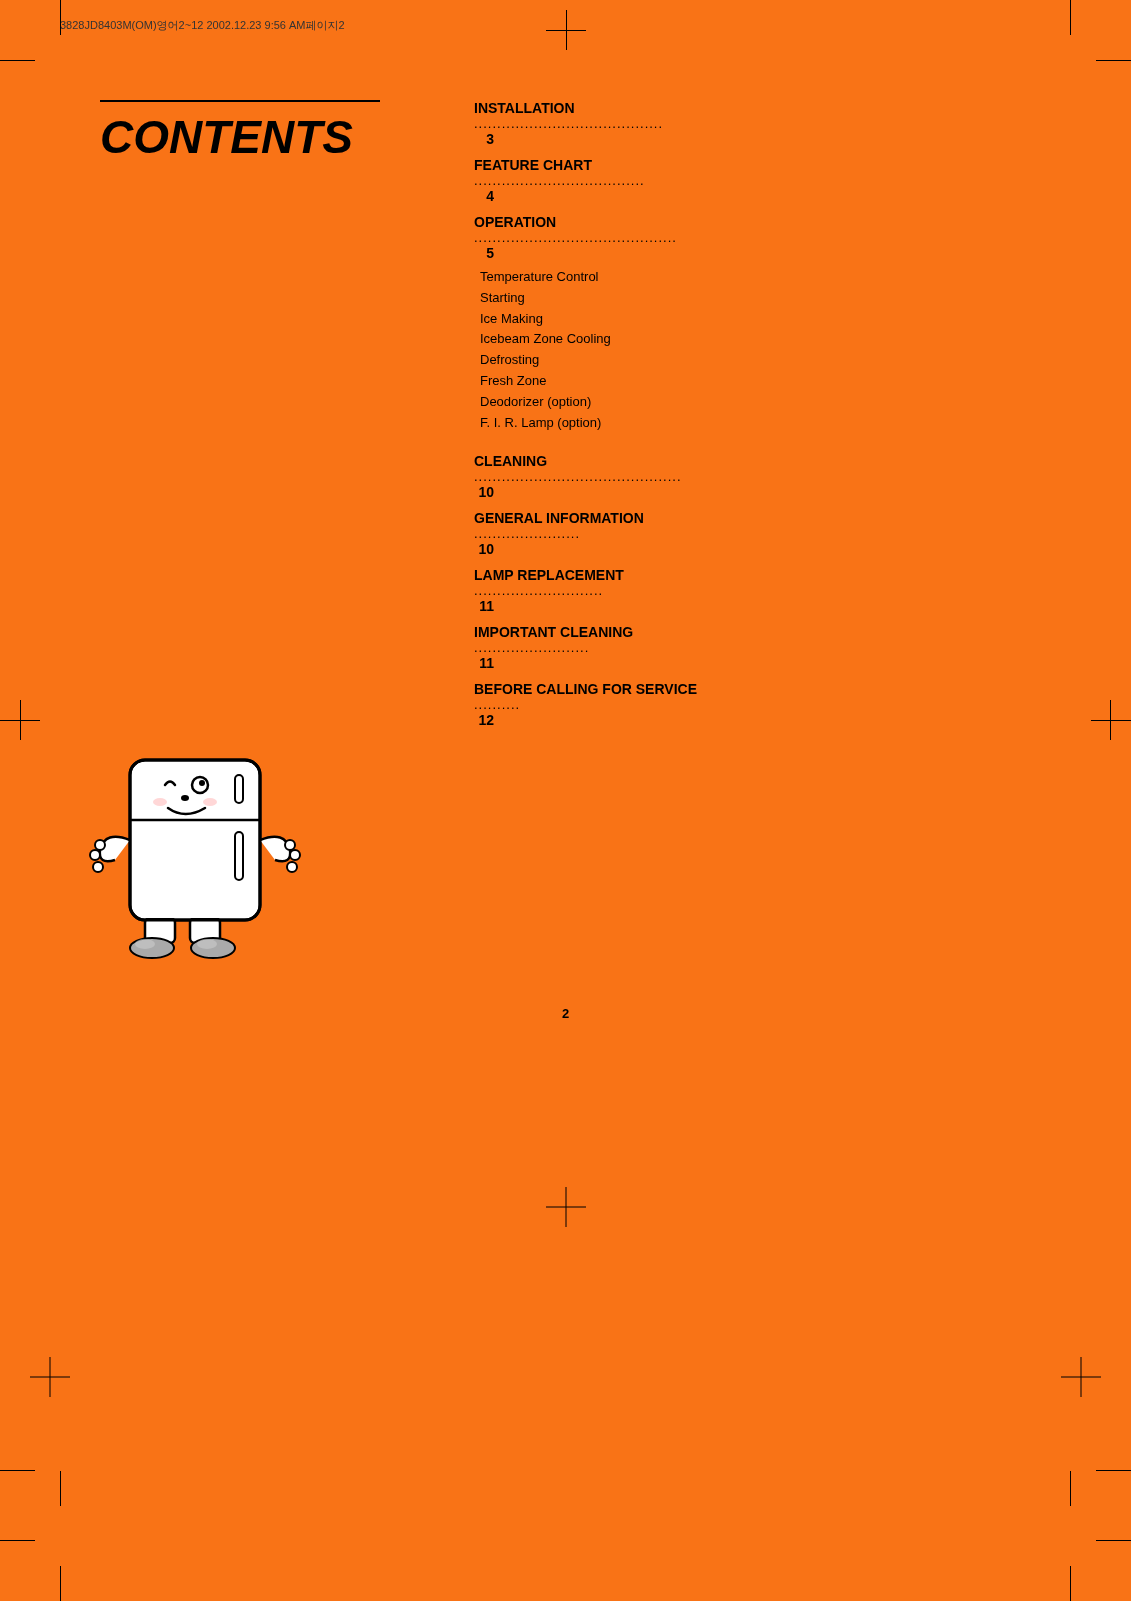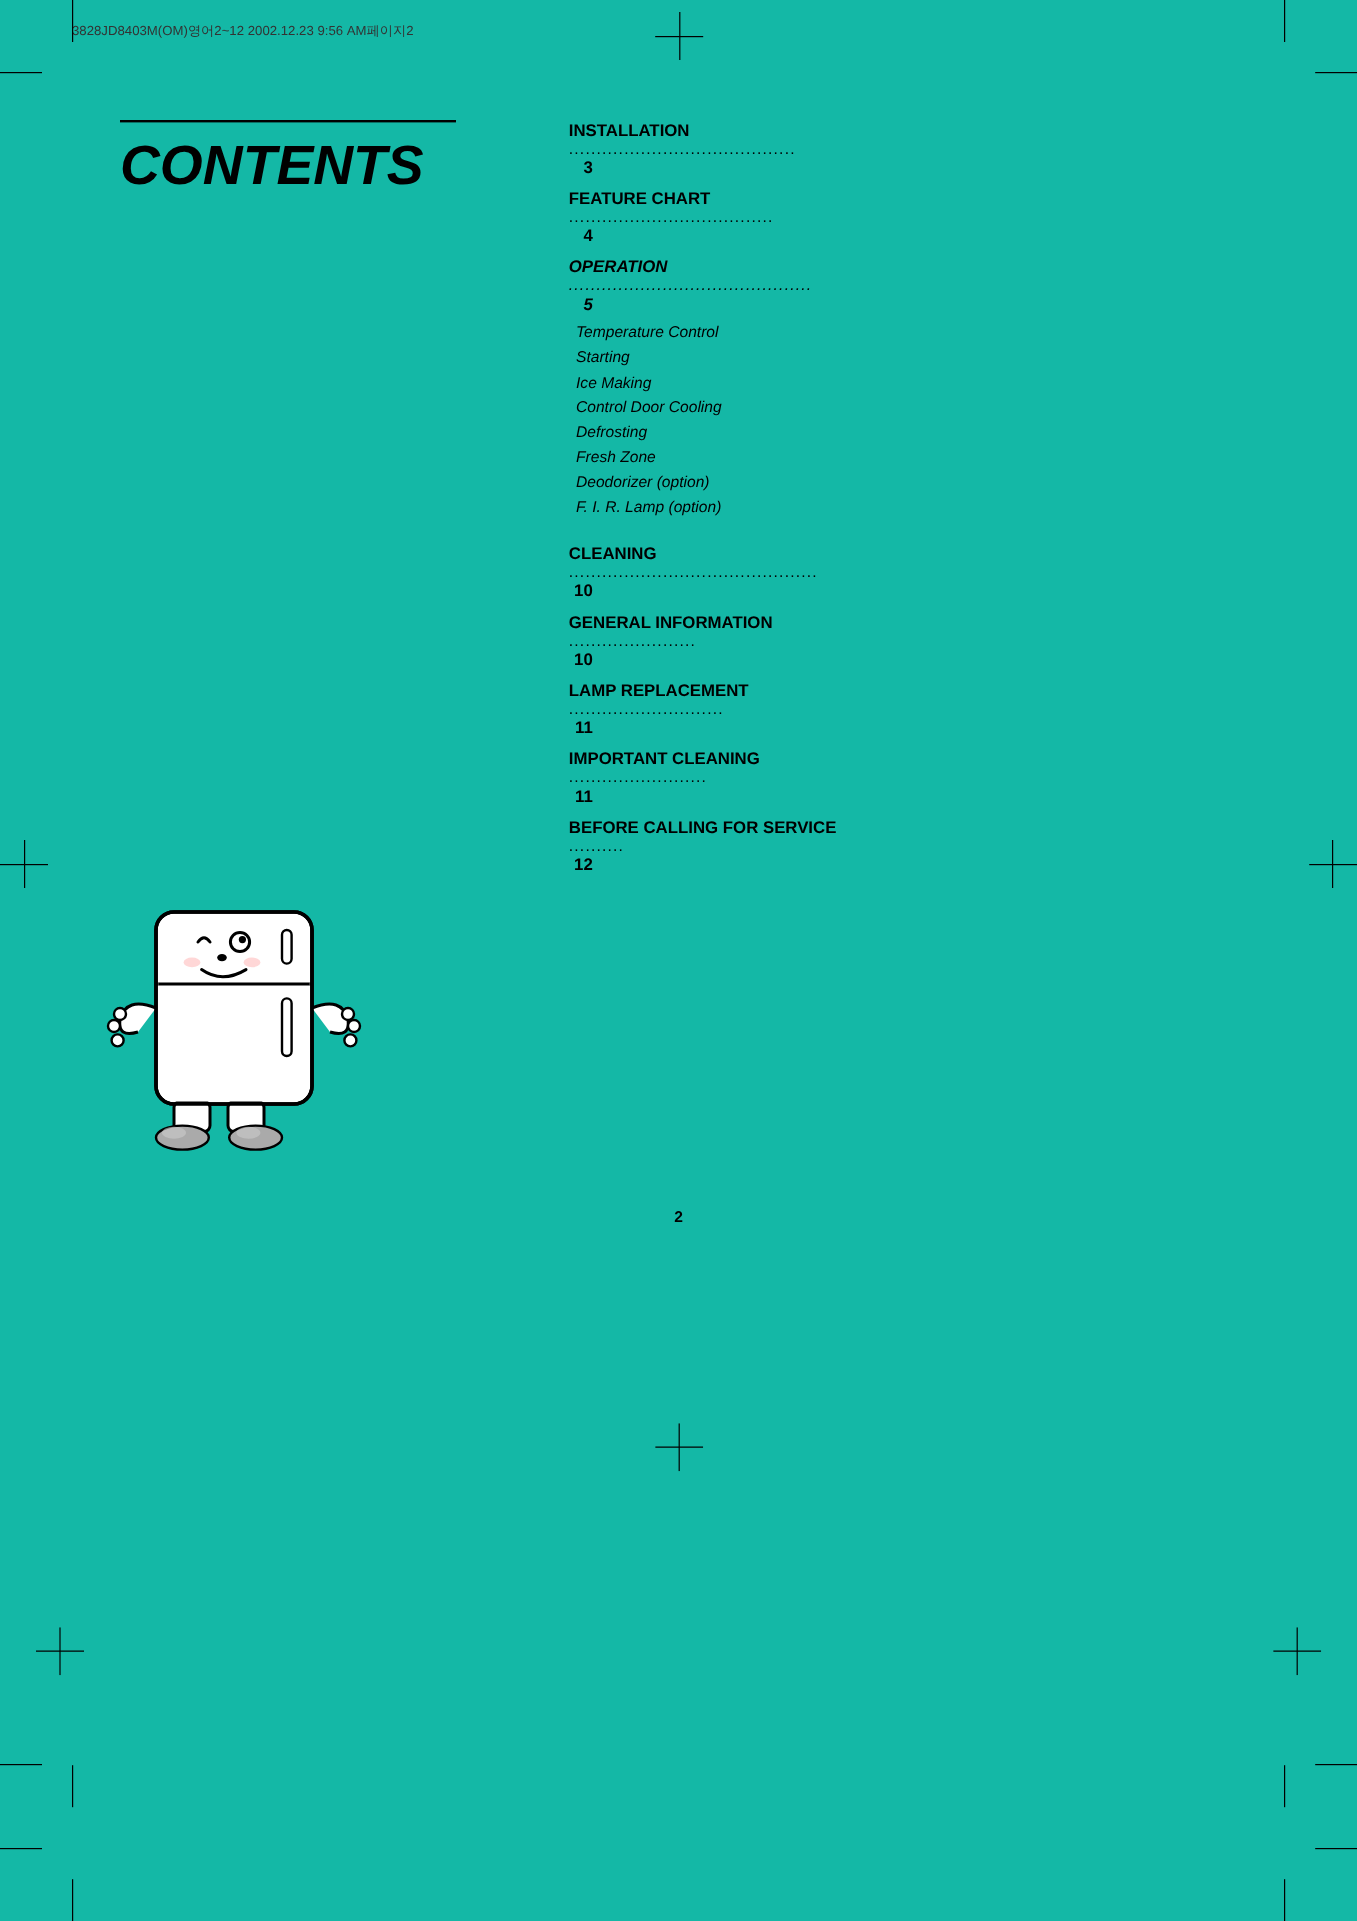--- a/index.html
+++ b/index.html
@@ -13,21 +13,21 @@
       font-family: Arial, Helvetica, sans-serif;
       width: 1131px;
       min-height: 1601px;
       position: relative;
       overflow: hidden;
     }
 
     .page-container {
       width: 1131px;
       min-height: 1601px;
-      background: #14b8a6;
+      background: #f97316;
       position: relative;
     }
 
     
     .file-header {
       position: absolute;
       top: 18px;
       left: 60px;
       font-size: 11px;
       color: #333;
@@ -211,21 +211,20 @@
 
     .sub-entry {
       font-size: 13px;
       font-family: Arial, Helvetica, sans-serif;
       color: #000;
       line-height: 1.6;
     }
 
     .toc-section {
       margin-bottom: 20px;
-      font-style: italic;
     }
 
     .toc-section-bold {
       margin-bottom: 10px;
     }
 
     
     .illustration-area {
       position: absolute;
       top: 730px;
@@ -302,21 +301,21 @@
       <div class="toc-section">
         <div class="toc-entry bold-entry">
           <span class="entry-title">OPERATION</span>
           <span class="entry-dots">............................................</span>
           <span class="entry-page">5</span>
         </div>
         <div class="sub-entries">
           <div class="sub-entry">Temperature Control</div>
           <div class="sub-entry">Starting</div>
           <div class="sub-entry">Ice Making</div>
-          <div class="sub-entry">Control Door Cooling</div>
+          <div class="sub-entry">Icebeam Zone Cooling</div>
           <div class="sub-entry">Defrosting</div>
           <div class="sub-entry">Fresh Zone</div>
           <div class="sub-entry">Deodorizer (option)</div>
           <div class="sub-entry">F. I. R. Lamp (option)</div>
         </div>
       </div>
 
 
       <div class="toc-section-bold">
         <div class="toc-entry bold-entry">

